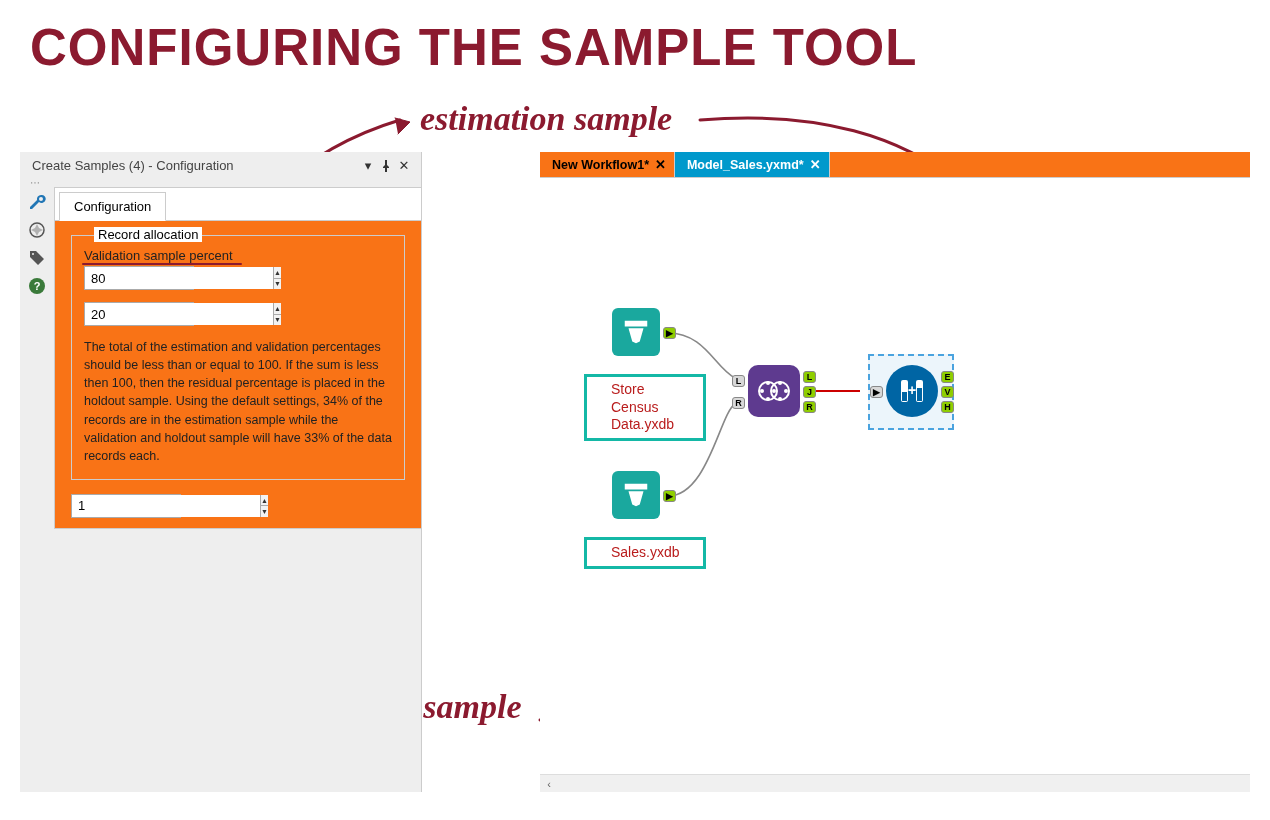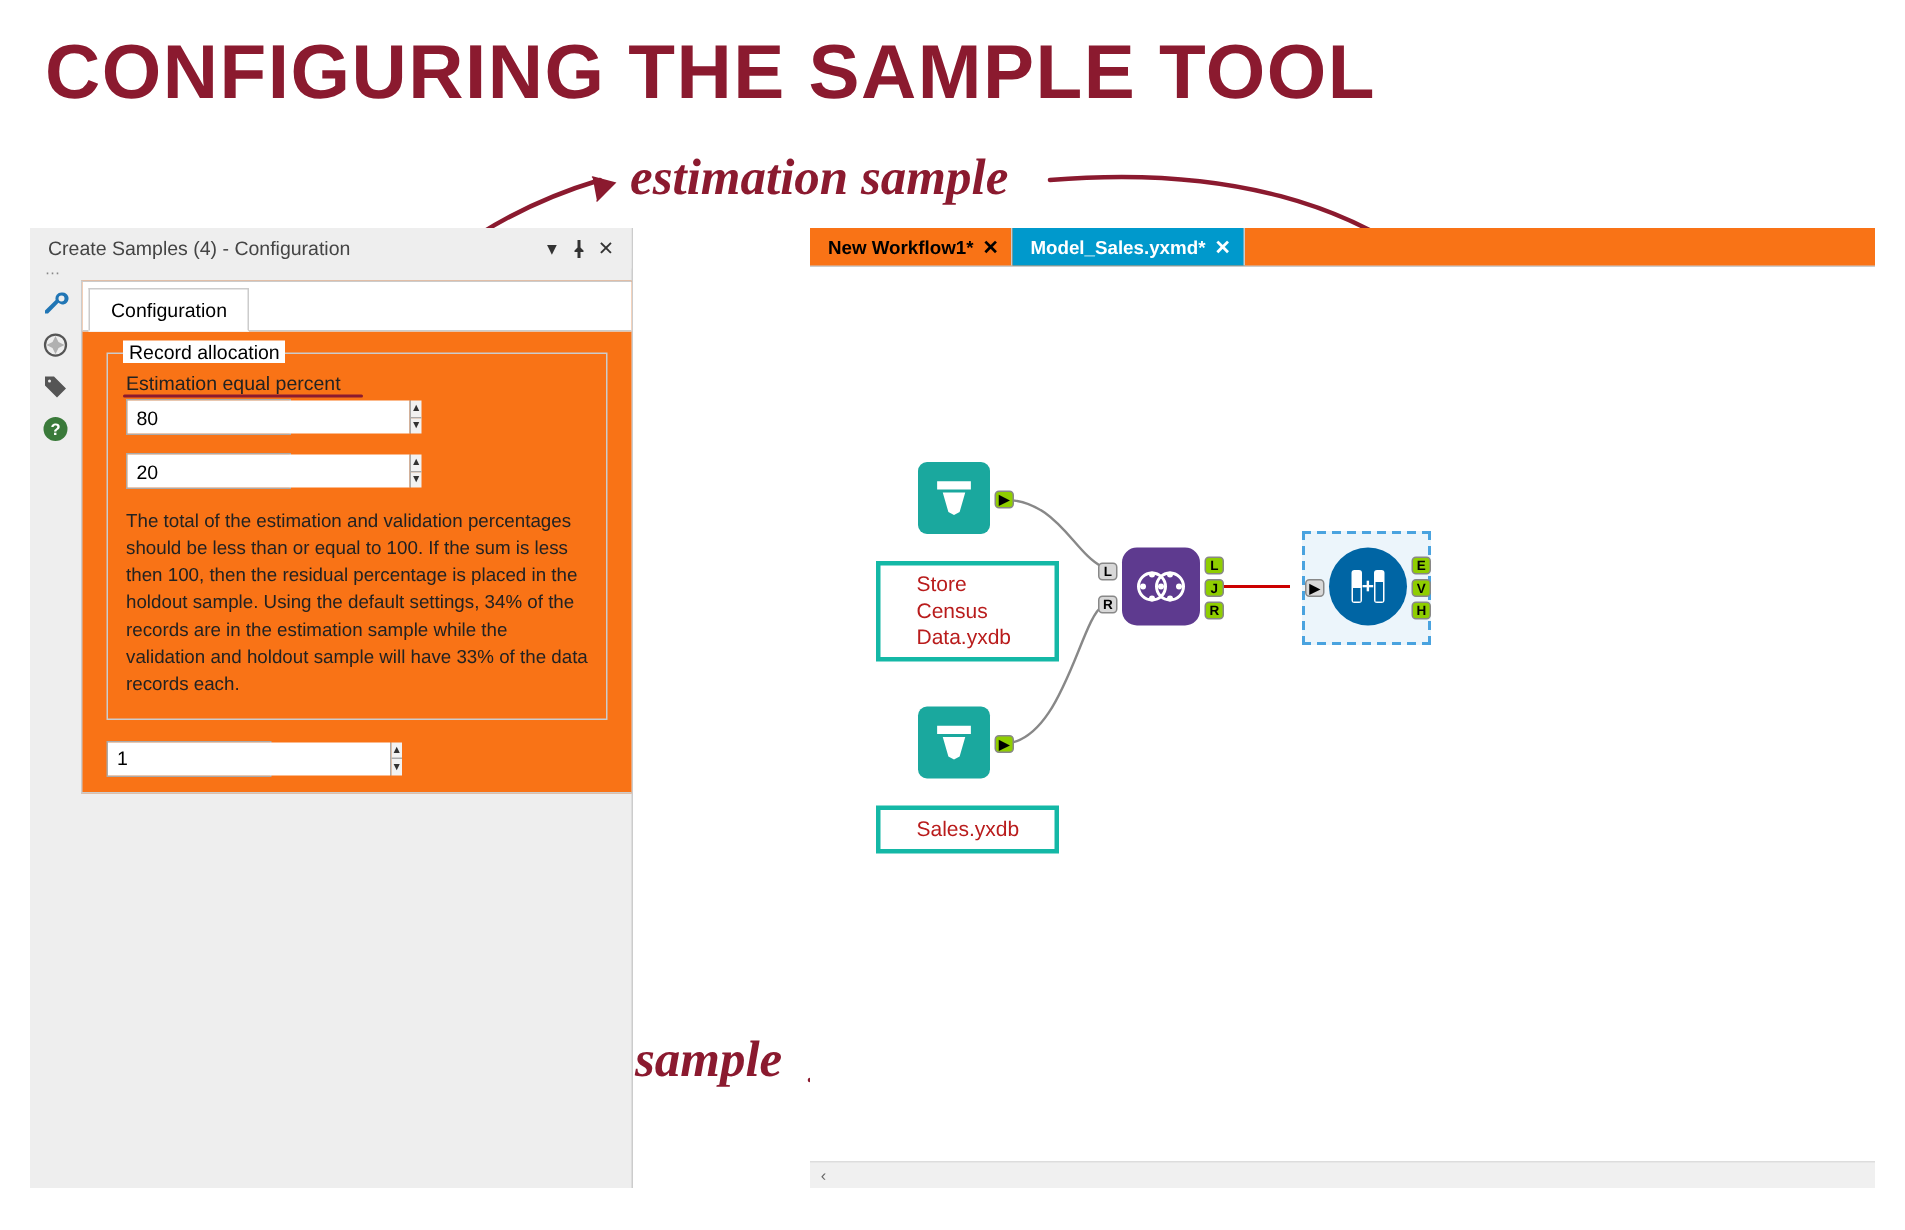--- a/index.html
+++ b/index.html
@@ -93,21 +93,21 @@
 
 .fieldset {
   margin: 14px 16px;
   border: 1px solid #ccc;
   padding: 12px 12px 14px 12px;
   position: relative;
 }
 .legend {
   position: absolute;
   top: -9px;
-  left: 10px;
+  left: 22px;
   background: #fff;
   padding: 0 4px;
   font-size: 13px;
 }
 .form-row { margin-bottom: 12px; }
 .lbl { font-size: 13px; color: #222; margin-bottom: 3px; display: block; position: relative; }
 .underline::after {
   content: "";
   position: absolute;
   left: -2px;
@@ -340,21 +340,21 @@
       </div>
     </div>
     <div class="cfg-content">
       <div class="tab-header">
         <div class="tab-active">Configuration</div>
       </div>
       <div class="fieldset">
         <div class="legend">Record allocation</div>
 
         <div class="form-row">
-          <span class="lbl underline">Estimation equal percent</span>
+          <span class="lbl underline">Validation sample percent</span>
           <div class="spinner">
             <input type="text" value="80" style="">
             <div class="spin-btns">
               <div>▲</div>
               <div>▼</div>
             </div>
           </div>
         </div>
 
         <div class="form-row">

